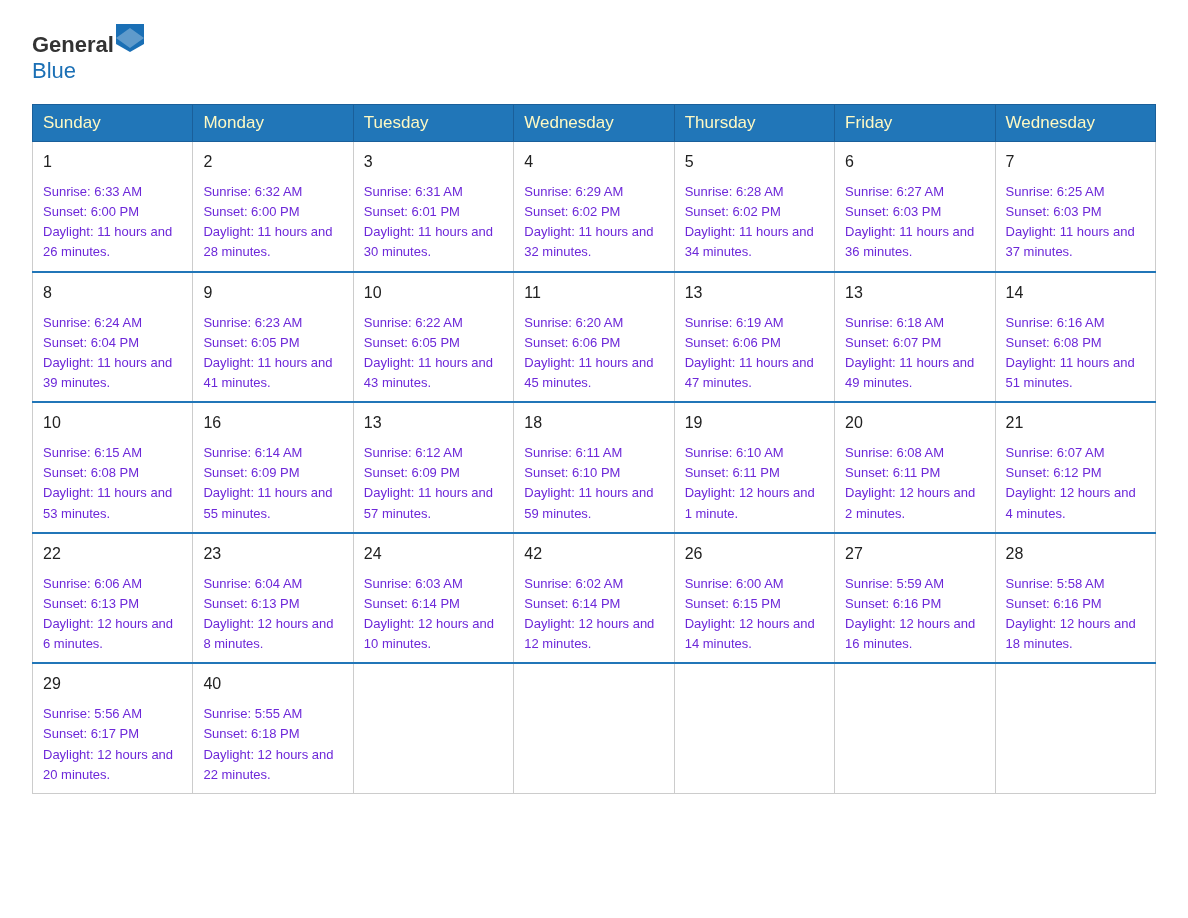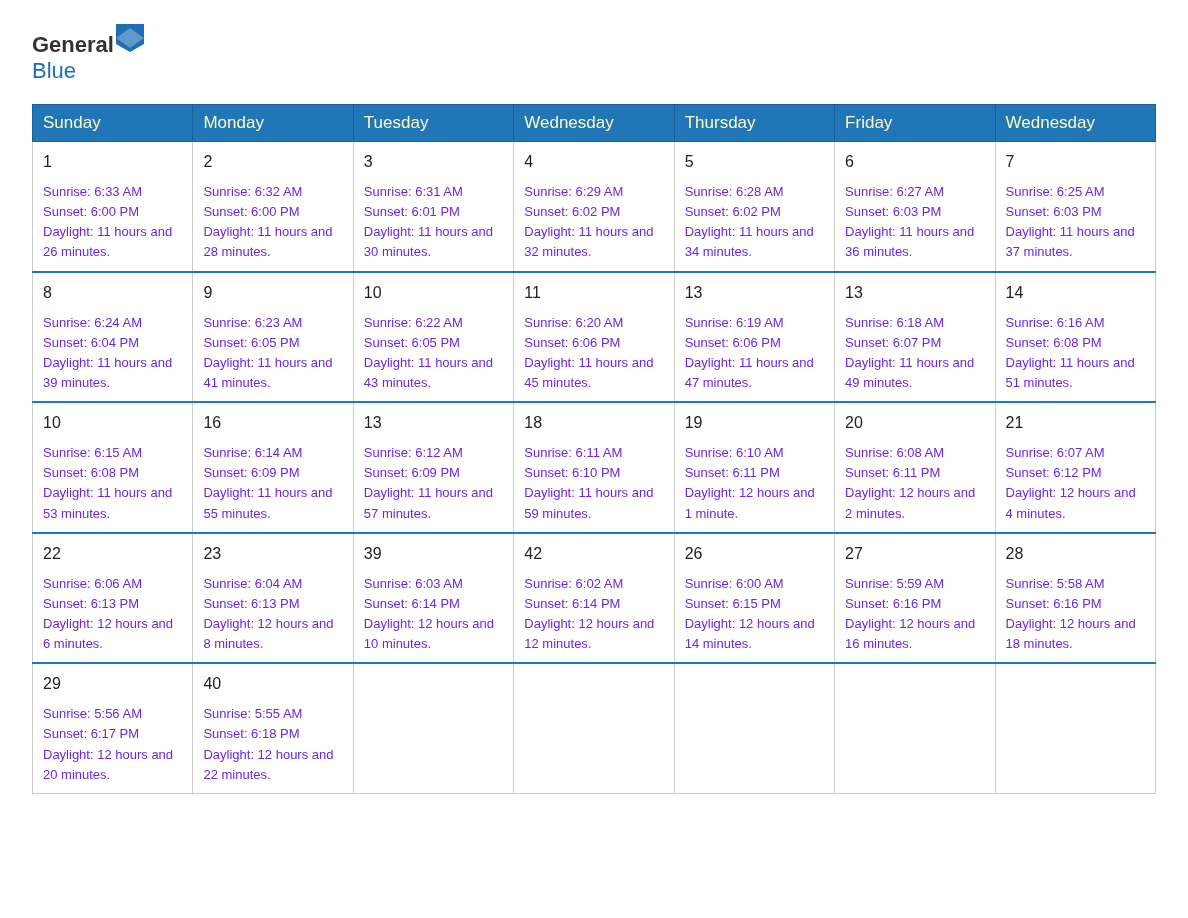--- a/index.html
+++ b/index.html
@@ -209,21 +209,21 @@
       <tr class="row-separator">
         <td>
           <span class="day-number">22</span>
           <div class="day-info">Sunrise: 6:06 AM<br>Sunset: 6:13 PM<br>Daylight: 12 hours and 6 minutes.</div>
         </td>
         <td>
           <span class="day-number">23</span>
           <div class="day-info">Sunrise: 6:04 AM<br>Sunset: 6:13 PM<br>Daylight: 12 hours and 8 minutes.</div>
         </td>
         <td>
-          <span class="day-number">39</span>
+          <span class="day-number">24</span>
           <div class="day-info">Sunrise: 6:03 AM<br>Sunset: 6:14 PM<br>Daylight: 12 hours and 10 minutes.</div>
         </td>
         <td>
           <span class="day-number">42</span>
           <div class="day-info">Sunrise: 6:02 AM<br>Sunset: 6:14 PM<br>Daylight: 12 hours and 12 minutes.</div>
         </td>
         <td>
           <span class="day-number">26</span>
           <div class="day-info">Sunrise: 6:00 AM<br>Sunset: 6:15 PM<br>Daylight: 12 hours and 14 minutes.</div>
         </td>

